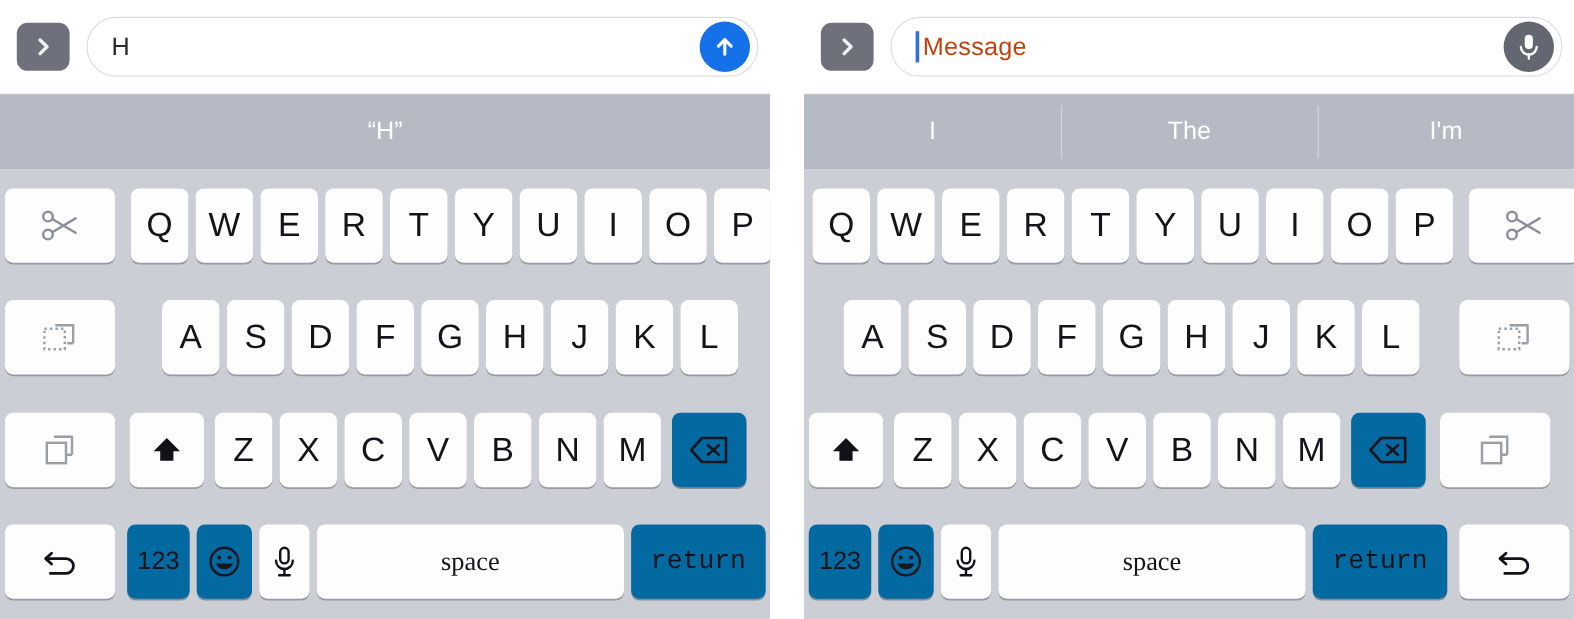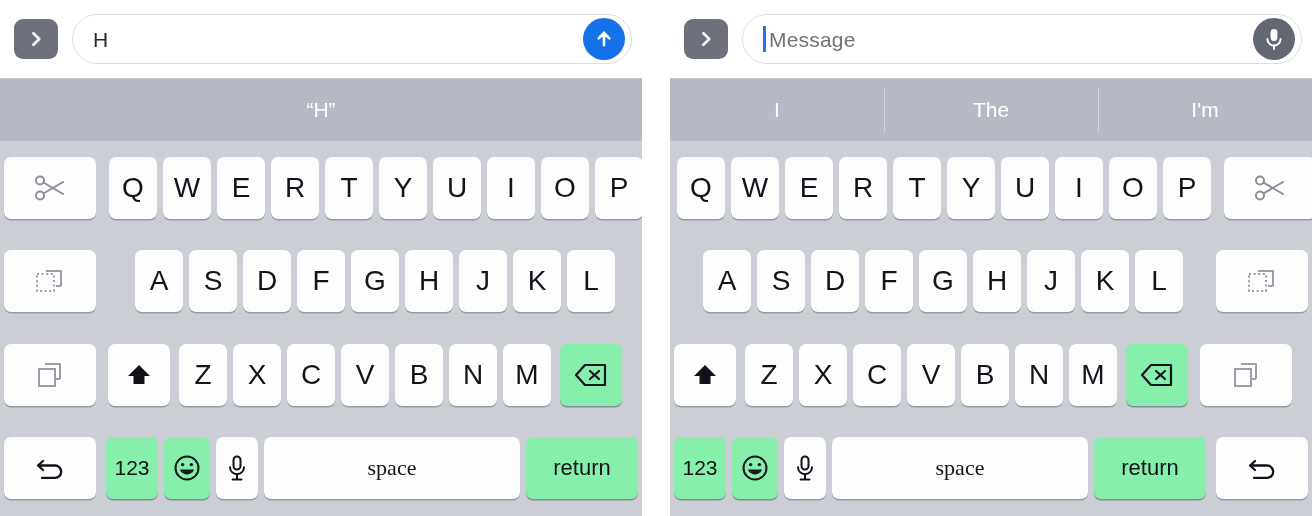--- a/index.html
+++ b/index.html
@@ -56,21 +56,21 @@
     box-sizing: border-box;
     position: relative;
   }
   .tf-text {
     font-size: 21px;
     color: #2a2a2e;
     letter-spacing: .2px;
     line-height: 1;
     flex: 1 1 auto;
   }
-  .tf-text.placeholder { color: #737373; }
+  .tf-text.placeholder { color: #c2410c; }
   .caret {
     width: 3px; height: 26px;
     background: #2f6fe0;
     margin-right: 3px;
     flex: 0 0 auto;
   }
   .round-btn {
     width: 42px; height: 42px;
     border-radius: 50%;
     flex: 0 0 auto;
@@ -128,29 +128,29 @@
     display: flex;
     align-items: center;
     justify-content: center;
     font-size: 27px;
     color: #13131a;
     height: 62px;
     flex: 0 0 auto;
     box-sizing: border-box;
   }
   .key.letter { width: 48px; margin: 0 3px; font-size: 28px; }
-  .key.dark { background: #86efac; box-shadow: 0 1.5px 0 rgba(120,124,136,.8); text-align: center; }
+  .key.dark { background: #0369a1; box-shadow: 0 1.5px 0 rgba(120,124,136,.8); text-align: center; }
   .key.edge { width: 92px; }
   .key.shift { width: 62px; }
   .key.bsp { width: 62px; }
   .key.num { width: 52px; font-size: 21px; }
   .key.emoji { width: 46px; }
   .key.micK { width: 42px; }
   .key.space { flex: 1 1 auto; font-size: 22px; font-family: Liberation Serif, serif; }
-  .key.return { width: 112px; font-size: 22px; }
+  .key.return { width: 112px; font-size: 22px; font-family: Liberation Mono, monospace; }
   .sp { flex: 0 0 auto; }
   .gap-fill { flex: 1 1 auto; }
 
   
   .panel-gap {
     position: absolute;
     left: 642px; top: 0;
     width: 28px; height: 516px;
     background: #ffffff;
     z-index: 5;

